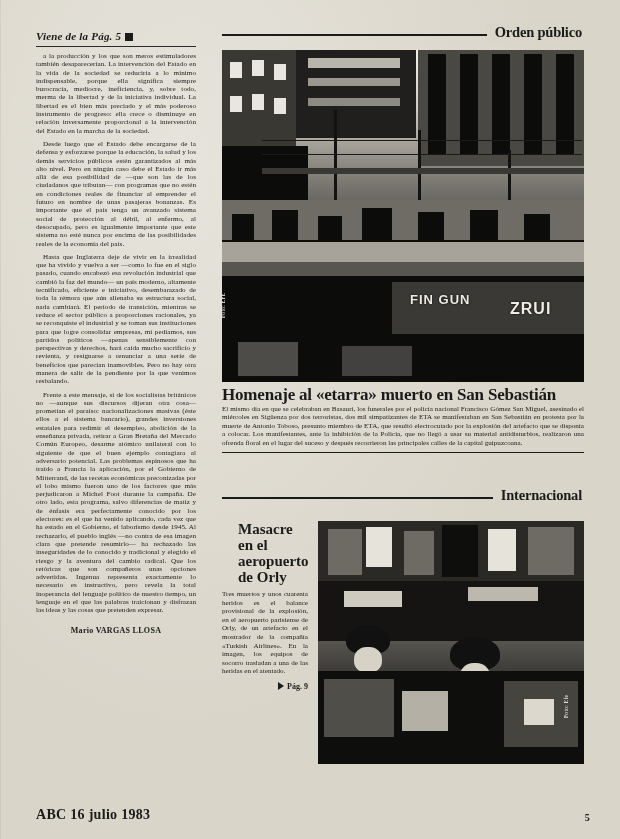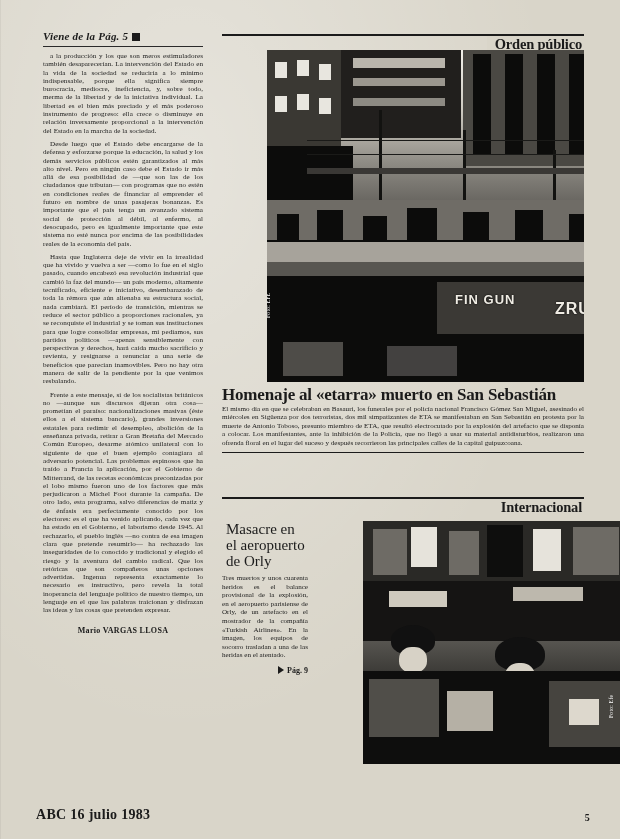--- a/index.html
+++ b/index.html
@@ -18,21 +18,21 @@
   
   .page:before{
     content:"";position:absolute;inset:0;
     background:
       linear-gradient(90deg, rgba(0,0,0,0.05) 0 1px, rgba(0,0,0,0) 1px 100%),
       radial-gradient(ellipse at 30% 20%, rgba(255,255,255,0.35), rgba(0,0,0,0) 60%);
     pointer-events:none;
   }
   .col-left{
     position:absolute;
-    left:43px; top:30px; width:160px;
+    left:36px; top:30px; width:160px;
   }
   .col-right{
     position:absolute;
     left:222px; top:24px; width:362px;
   }
   .viene{
     font-family:"Liberation Serif", serif;
     font-style:italic;
     font-size:11px;
     font-weight:bold;
@@ -66,34 +66,33 @@
   
   .sect-head{
     position:relative;
     height:22px;
     margin-bottom:4px;
   }
   .sect-head .line{
     position:absolute;left:0;right:0;top:10px;height:2px;background:#1b1b1b;
   }
   .sect-head .label{
-    position:absolute;right:0;top:12px;
+    position:absolute;right:0;top:0;
     background:#d9d5c9;
     padding:0 2px 0 8px;
     font-family:"Liberation Serif", serif;
     font-weight:bold;
     font-size:14.5px;
     color:#1b1b1b;
     letter-spacing:-0.2px;
   }
   .photo{
     position:relative;
     background:#c2410c;
     overflow:hidden;
-    margin-left:45px;
   }
   .photo .credit{
     position:absolute;
     font-size:5.5px;
     color:#fff;
     letter-spacing:0.3px;
   }
   .credit-v{
     transform:rotate(-90deg);
     transform-origin:left bottom;
@@ -118,24 +117,24 @@
     position:absolute;left:222px;top:487px;width:362px;
   }
   .b-left{
     position:absolute;left:0;top:34px;width:86px;
   }
   .b-right{
     position:absolute;left:96px;top:34px;width:266px;
   }
   .masacre-title{
     font-family:"Liberation Serif", serif;
-    font-weight:normal;
+    font-weight:bold;
     font-size:15px;
     line-height:16px;
-    margin:0 0 5px 4px;
+    margin:0 0 5px 16px;
   }
   .masacre-body{
     font-size:7.1px;line-height:8.6px;text-align:justify;font-family:Liberation Serif, serif;
   }
   .pag-ref{
     margin-top:6px;
     font-size:8px;
     font-weight:bold;
     text-align:right;
   }

